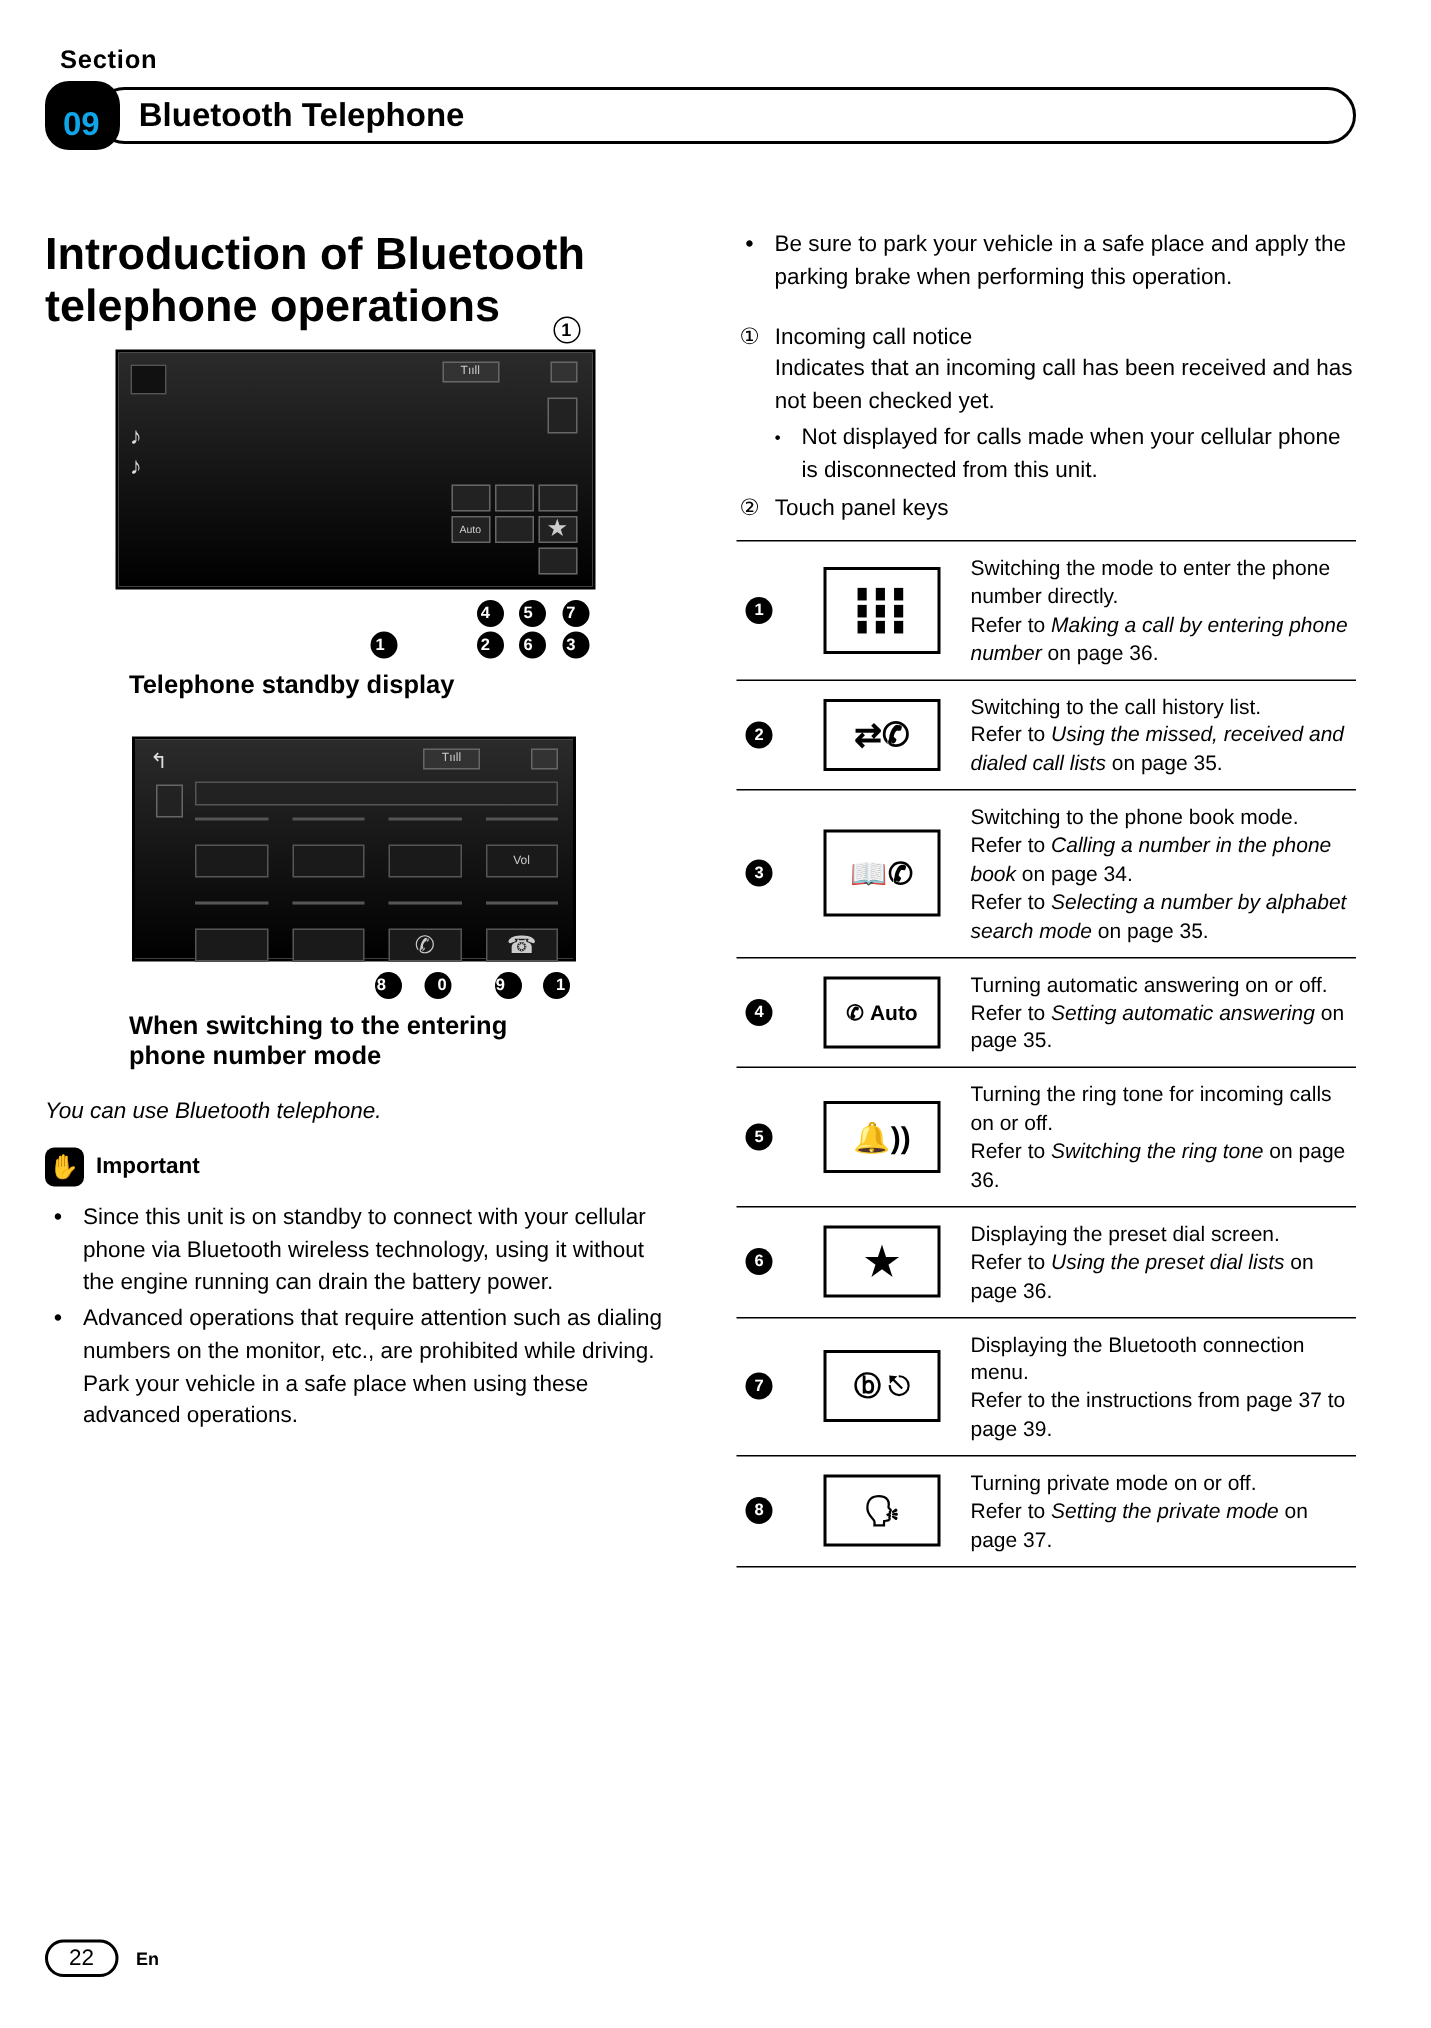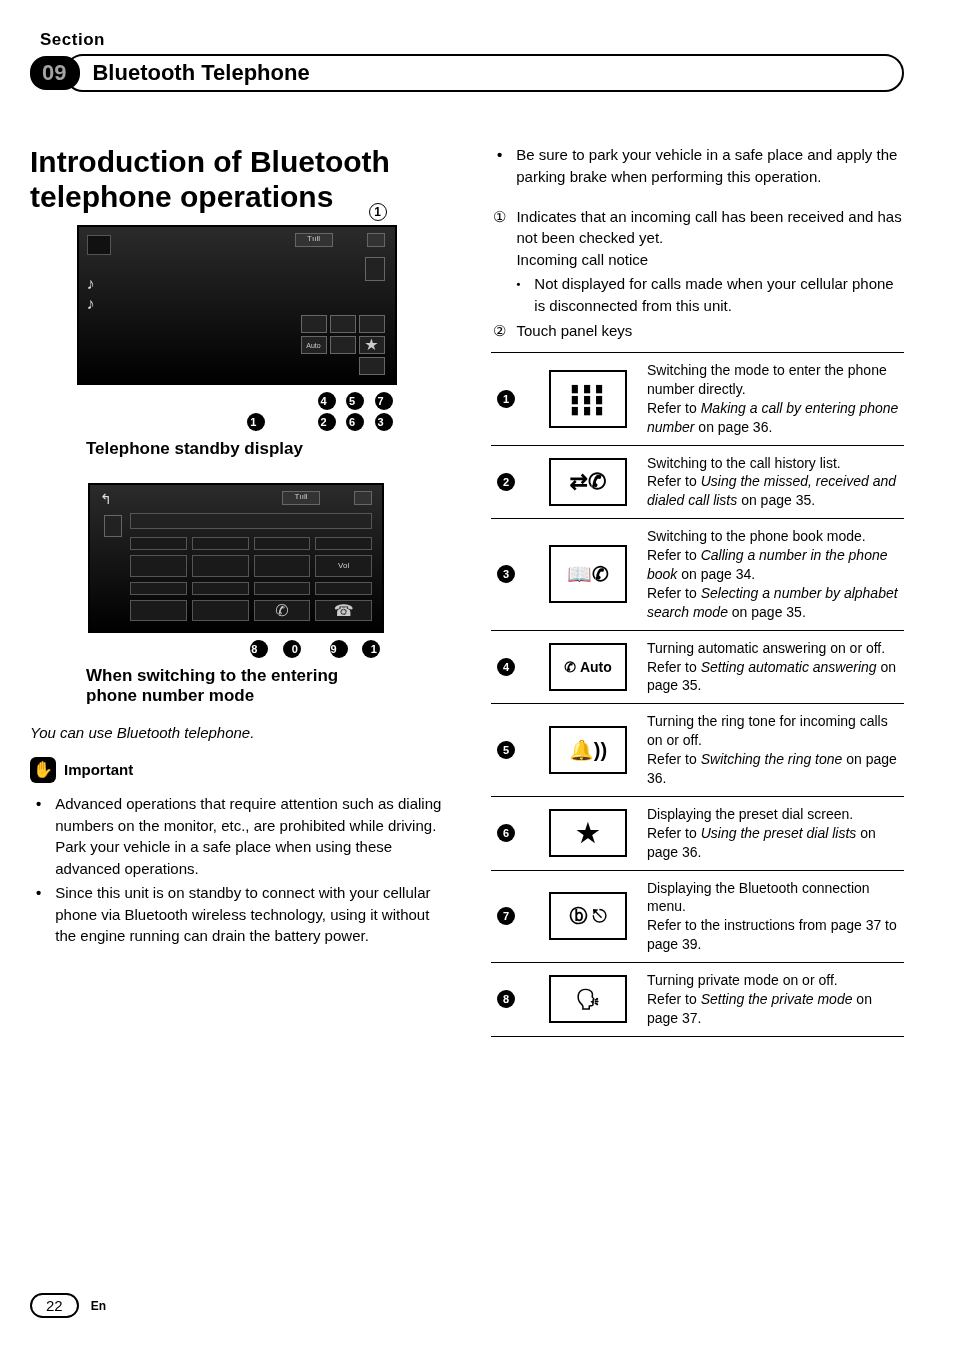--- a/index.html
+++ b/index.html
@@ -1,20 +1,20 @@
 <!DOCTYPE html>
 <html><head>
 <meta charset="utf-8">
 <style>
   * { box-sizing: border-box; margin: 0; padding: 0; }
   html, body { width: 954px; height: 1352px; background: #fff; font-family: Arial, Helvetica, sans-serif; color: #000; }
   .page { position: relative; width: 954px; height: 1352px; padding: 30px 50px 30px 30px; }
   .section-label { font-size: 17px; font-weight: bold; margin-left: 10px; letter-spacing: 0.5px; }
   .header-bar { display: flex; align-items: center; margin-top: 4px; }
-  .section-pill { background: #000; color: #a3a3a3; border-radius: 16px; padding: 4px 14px 4px 12px; font-size: 22px; font-weight: bold; margin-right: -10px; z-index: 2; }
+  .section-pill { background: #000; color: #0ea5e9; border-radius: 16px; padding: 16px 14px 4px 12px; font-size: 22px; font-weight: bold; margin-right: -10px; z-index: 2; }
   .chapter-pill { border: 2.5px solid #000; border-radius: 22px; padding: 4px 30px 4px 26px; font-size: 22px; font-weight: bold; flex: 1; margin-left: -6px; }
   .content { display: flex; margin-top: 52px; gap: 48px; }
   .col { flex: 1; min-width: 0; }
   h1.main-title { font-size: 30px; font-weight: 800; line-height: 1.18; margin-bottom: 10px; }
   .fig { width: 340px; margin: 0 auto; }
   .fig .screen { border: 2px solid #000; background: linear-gradient(#2b2b2b,#000); width: 320px; height: 160px; position: relative; margin: 0 auto 8px; }
   .callout-num { display: inline-flex; align-items: center; justify-content: center; border: 1px solid #000; border-radius: 50%; width: 18px; height: 18px; font-size: 12px; font-weight: bold; }
   .blk-num { display: inline-flex; align-items: center; justify-content: center; background: #000; color: #fff; border-radius: 50%; width: 18px; height: 18px; font-size: 11px; font-weight: bold; }
   .fig-caption { font-weight: bold; font-size: 17px; margin: 8px 0 0 56px; }
   .italic-note { font-style: italic; font-size: 15px; margin-top: 18px; }
@@ -111,21 +111,21 @@
 
       <div class="fig" style="margin-left:56px;width:300px;">
         <div class="screen" style="width:296px;height:150px;">
           <div style="position:absolute;left:10px;top:6px;color:#ddd;font-size:14px;">↰</div>
           <div style="position:absolute;right:10px;top:6px;display:flex;gap:34px;">
             <div style="width:38px;height:14px;background:#333;border:1px solid #666;color:#ccc;font-size:8px;text-align:center;">Tııll</div>
             <div style="width:18px;height:14px;background:#333;border:1px solid #666;"></div>
           </div>
           <div style="position:absolute;left:14px;top:30px;width:18px;height:22px;border:1px solid #666;background:#222;"></div>
           <div style="position:absolute;left:40px;top:28px;right:10px;height:16px;background:#222;border:1px solid #555;"></div>
-          <div style="position:absolute;left:40px;top:52px;right:10px;bottom:10px;display:grid;grid-template-columns:repeat(4,1fr);grid-template-rows:repeat(4,1fr);gap:5px;">
+          <div style="position:absolute;left:40px;top:52px;right:10px;bottom:10px;display:grid;grid-template-columns:repeat(4,1fr);grid-template-rows:repeat(4,1fr);gap:16px;">
             <div style="border:1px solid #555;background:#1a1a1a;"></div>
               <div style="border:1px solid #555;background:#1a1a1a;"></div>
               <div style="border:1px solid #555;background:#1a1a1a;"></div>
               <div style="border:1px solid #555;background:#1a1a1a;"></div>
             <div style="border:1px solid #555;background:#1a1a1a;"></div>
               <div style="border:1px solid #555;background:#1a1a1a;"></div>
               <div style="border:1px solid #555;background:#1a1a1a;"></div>
               <div style="border:1px solid #555;background:#1a1a1a;color:#ccc;font-size:8px;text-align:center;line-height:20px;">Vol</div>
             <div style="border:1px solid #555;background:#1a1a1a;"></div>
               <div style="border:1px solid #555;background:#1a1a1a;"></div>
@@ -147,42 +147,42 @@
       <div class="fig-caption" style="max-width:300px;">When switching to the entering phone number mode</div>
 
       <div class="italic-note">You can use Bluetooth telephone.</div>
 
       <div class="important-row">
         <div class="important-icon">✋</div>
         <div class="important-label">Important</div>
       </div>
       <ul class="bullets">
         <li>
-            <span>Advanced operations that require attention such as dialing numbers on the monitor, etc., are prohibited while driving. Park your vehicle in a safe place when using these advanced operations.</span>
+            <span>Since this unit is on standby to connect with your cellular phone via Bluetooth wireless technology, using it without the engine running can drain the battery power.</span>
           </li>
         <li>
-            <span>Since this unit is on standby to connect with your cellular phone via Bluetooth wireless technology, using it without the engine running can drain the battery power.</span>
+            <span>Advanced operations that require attention such as dialing numbers on the monitor, etc., are prohibited while driving. Park your vehicle in a safe place when using these advanced operations.</span>
           </li>
       </ul>
     </div>
 
     <div class="col">
       <ul class="bullets">
         <li>
             <span>Be sure to park your vehicle in a safe place and apply the parking brake when performing this operation.</span>
           </li>
       </ul>
 
       <div style="height:14px;"></div>
 
       <div class="circled-item">
         <span class="marker">①</span>
         <div>
+          <div>Incoming call notice</div>
           <div>Indicates that an incoming call has been received and has not been checked yet.</div>
-          <div>Incoming call notice</div>
           <ul class="bullets inner" style="margin-top:2px;">
             <li>
                 <span>Not displayed for calls made when your cellular phone is disconnected from this unit.</span>
               </li>
           </ul>
         </div>
       </div>
       <div class="circled-item">
         <span class="marker">②</span>
         <div>Touch panel keys</div>

